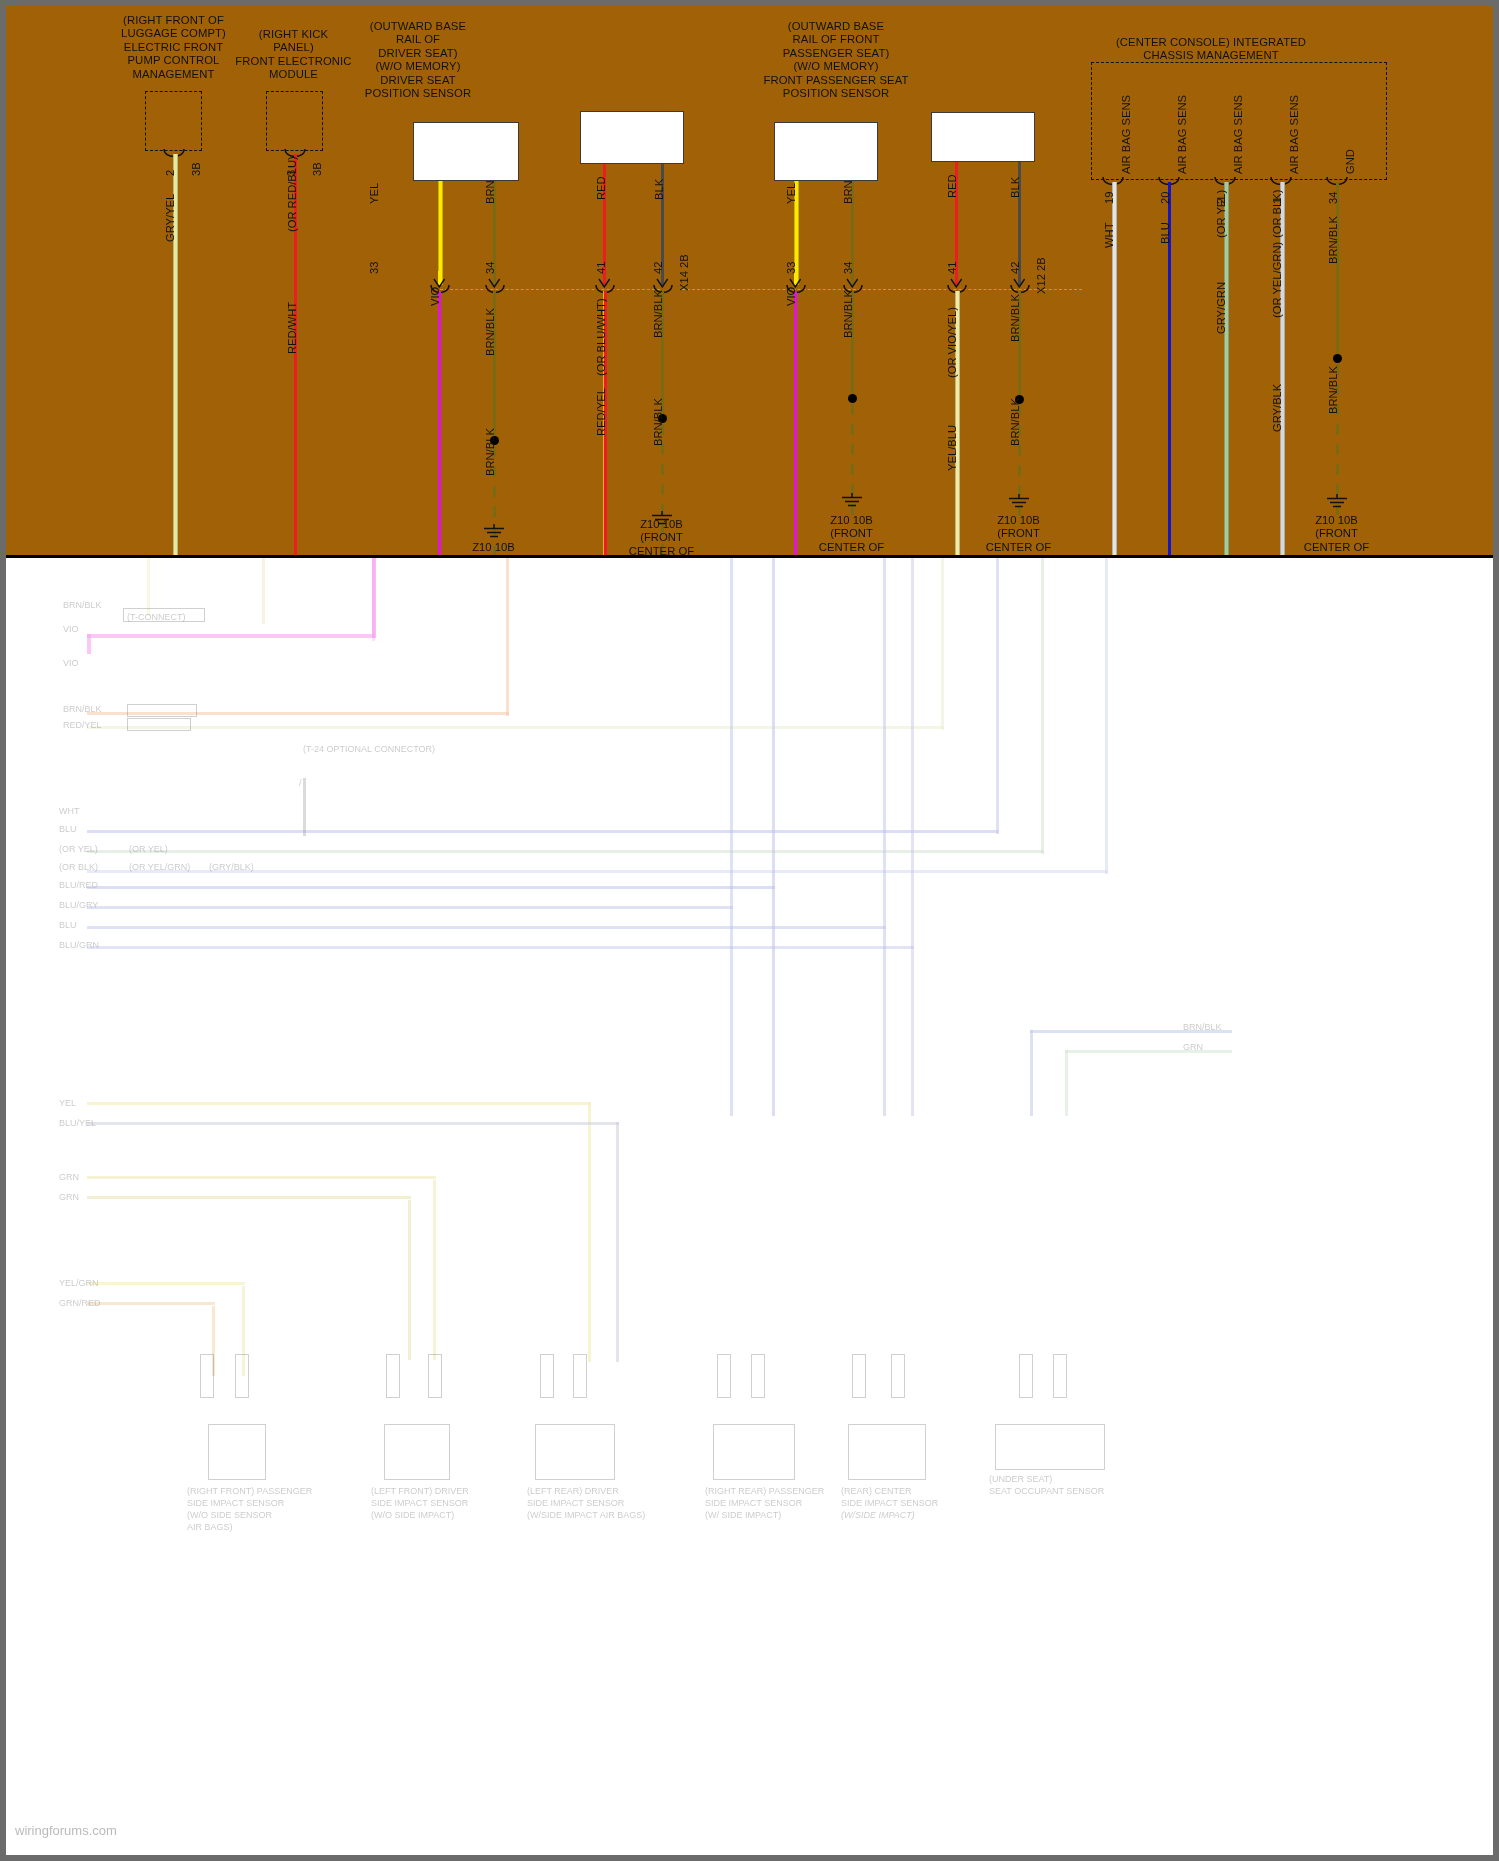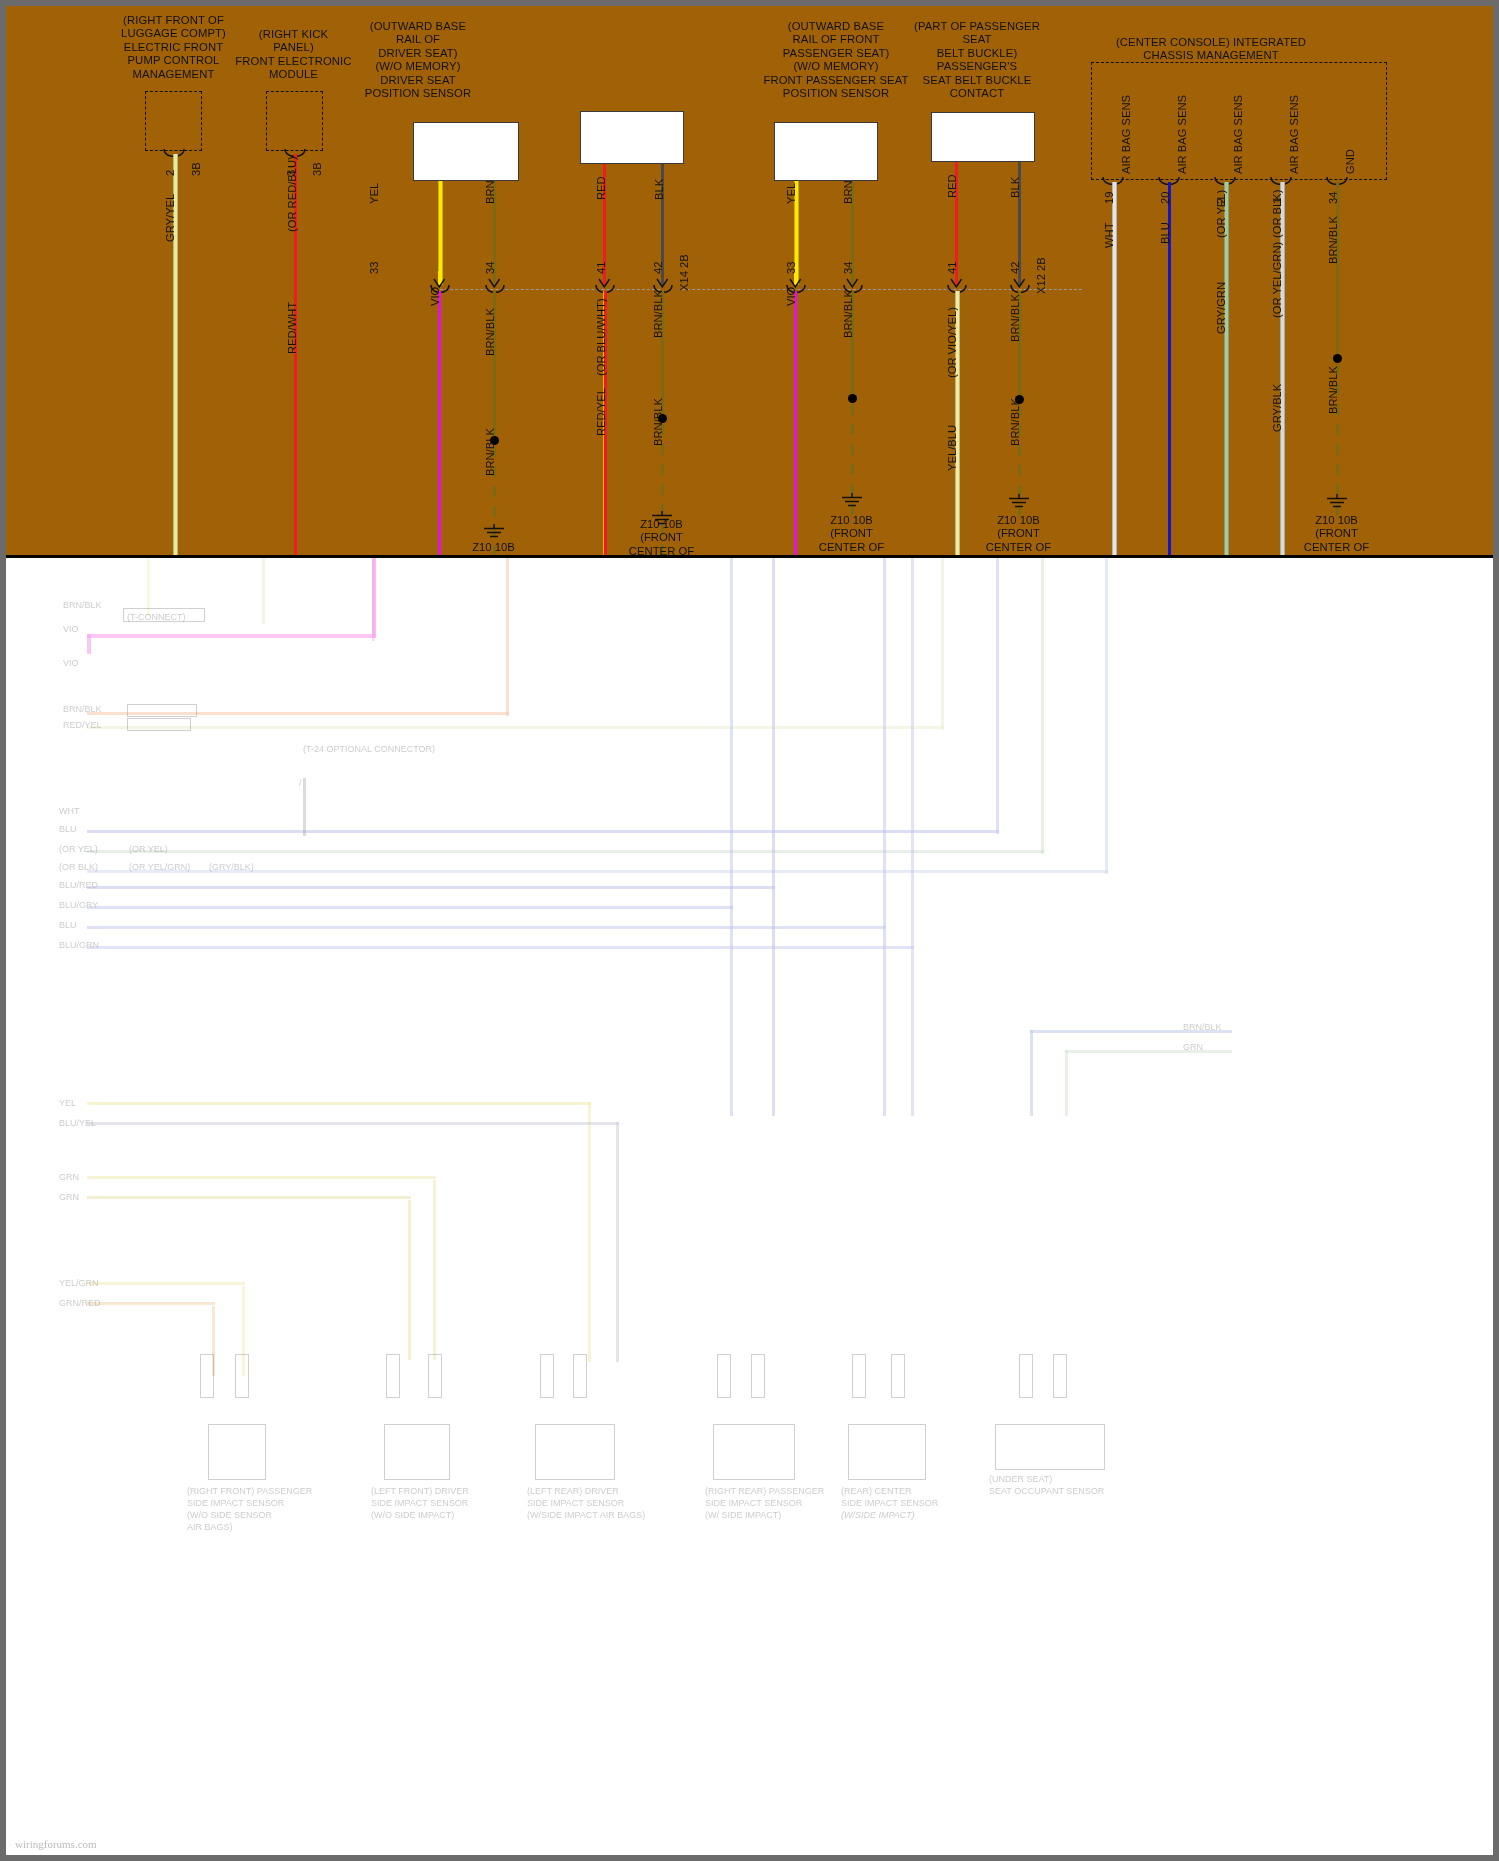--- a/index.html
+++ b/index.html
@@ -29,21 +29,21 @@
   .pin{position:absolute;font-size:11.2px;color:#111;white-space:nowrap;
        transform-origin:0 0;transform:rotate(-90deg);}
   .dot{position:absolute;width:9px;height:9px;border-radius:50%;background:#000;}
   .sep{position:absolute;height:0;border-top:1.7px dashed #9a9a9a;}
   .gnd{position:absolute;}
   .gtxt{position:absolute;font-size:11.3px;line-height:13.4px;text-align:center;color:#111;}
   .conn{position:absolute;}
   #ghost .gw{position:absolute;}
   #ghost .gt{position:absolute;font-size:9px;color:#555;opacity:.30;white-space:nowrap;}
   #ghost .gbx{position:absolute;border:1.4px solid #555;opacity:.28;box-sizing:border-box;}
-  #credit{position:absolute;left:12px;bottom:8px;font-size:11px;color:#8d8d8d;opacity:.6;font-family:Liberation Serif, serif;}
+  #credit{position:absolute;left:12px;bottom:20px;font-size:13px;color:#8d8d8d;opacity:.6;}
 </style>
 </head>
 <body>
 
 <div id="page">
 
   <div id="ghost">
 
     <div class="gw" style="left:259px;top:0;width:3px;height:68px;background:#efe9c8;opacity:.55;"></div>
     <div class="gw" style="left:144px;top:0;width:3px;height:60px;background:#efefc0;opacity:.45;"></div>
@@ -210,28 +210,20 @@
     <div class="cap" style="left:730px;top:14px;width:200px;">
       <span>(OUTWARD BASE</span><br>
       <span>RAIL OF FRONT</span><br>
       <span>PASSENGER SEAT)</span><br>
       <span>(W/O MEMORY)</span><br>
       <span>FRONT PASSENGER SEAT</span><br>
       <span>POSITION SENSOR</span>
     </div>
     <div class="box" style="left:768px;top:116px;width:104px;height:59px;"></div>
 
-    <div class="cap" style="left:885px;top:14px;width:172px;">
-      <span>(PART OF PASSENGER</span><br>
-      <span>SEAT</span><br>
-      <span>BELT BUCKLE)</span><br>
-      <span>PASSENGER'S</span><br>
-      <span>SEAT BELT BUCKLE</span><br>
-      <span>CONTACT</span>
-    </div>
     <div class="box" style="left:925px;top:106px;width:104px;height:50px;"></div>
 
     <div class="cap" style="left:1040px;top:30px;width:330px;">
       <span>(CENTER CONSOLE) INTEGRATED</span><br>
       <span>CHASSIS MANAGEMENT</span>
     </div>
     <div class="dbox" style="left:1085px;top:56px;width:296px;height:118px;border-top:1.6px dashed #111;"></div>
 
     <div class="vlabel" style="left:1114px;top:168px;">AIR BAG SENS</div>
     <div class="vlabel" style="left:1170px;top:168px;">AIR BAG SENS</div>

